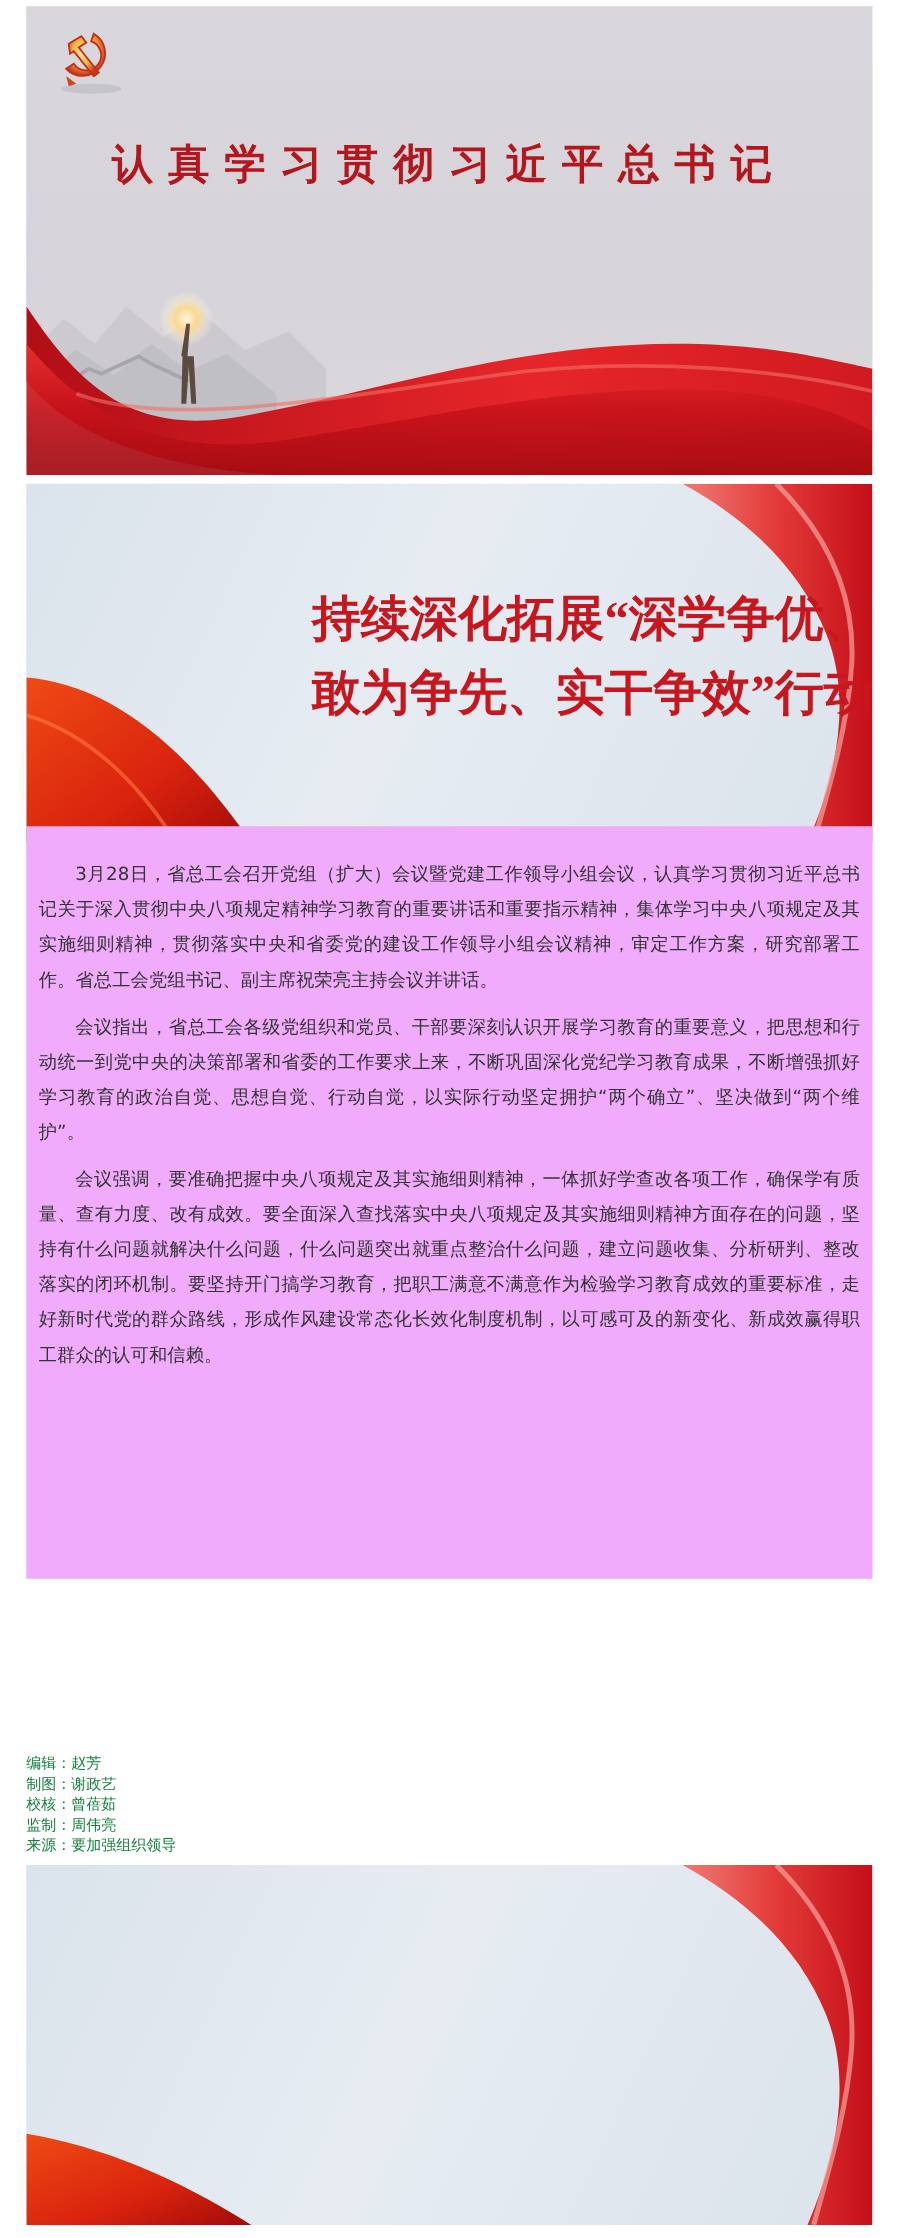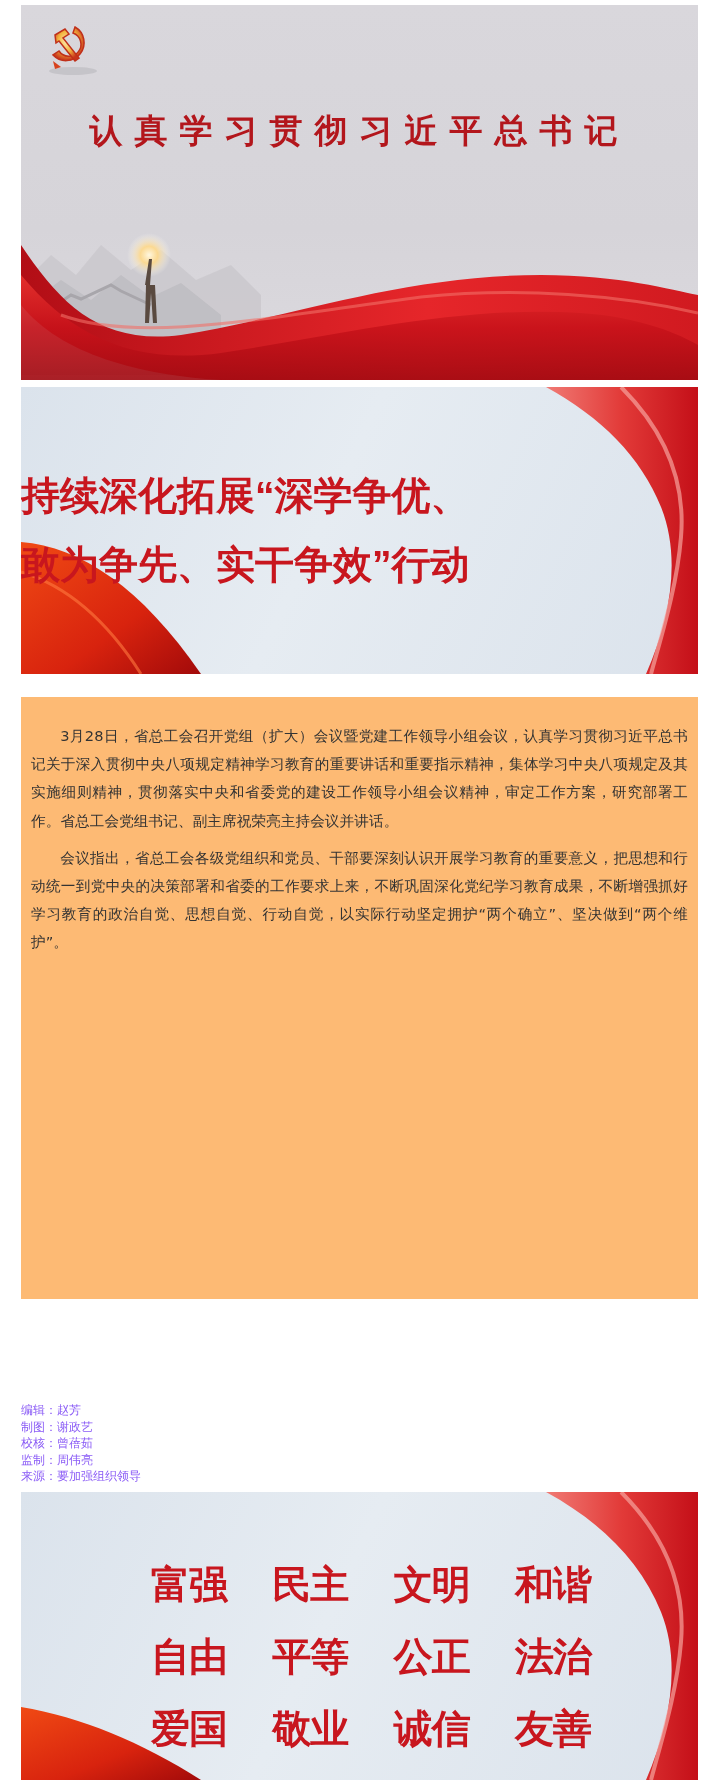--- a/index.html
+++ b/index.html
@@ -13,35 +13,35 @@
   #banner1 .emblem { position: absolute; left: 24px; top: 16px; width: 56px; height: 56px; }
   #banner1 .title { position: absolute; left: 0; right: 0; top: 95px; text-align: center;
     font-family: "DejaVu Serif", "Liberation Serif", serif; font-weight: bold; color: #b3161c;
     font-size: 33px; letter-spacing: 12px; line-height: 62px; }
   #banner1 .title div { white-space: nowrap; }
   #banner1 .mountains { position: absolute; left: 0; top: 220px; width: 300px; height: 150px; }
   #banner1 .ribbon { position: absolute; left: 0; top: 230px; width: 677px; height: 145px; }
 
   
   #banner2 { top: 387px; height: 287px; background: linear-gradient(115deg, #dbe3ec 0%, #e6ecf2 45%, #dbe3ec 100%); }
-  #banner2 .t { position: absolute; left: 0; right: 0; text-align: left;
-    font-family: Liberation Sans, sans-serif; font-weight: bold; color: #c8161e;
+  #banner2 .t { position: absolute; left: 0; right: 0; text-align: right;
+    font-family: Liberation Serif, serif; font-weight: bold; color: #c8161e;
     font-size: 39px; line-height: 70px; white-space: nowrap; }
   #banner2 .t1 { top: 74px; }
-  #banner2 .t2 { top: 143px; }
+  #banner2 .t2 { top: 133px; }
   .ribbon-svg { position: absolute; }
 
   
-  #article { position: absolute; left: 21px; top: 697px; width: 677px; height: 602px; background: #fdba74;
+  #article { position: absolute; left: 21px; top: 661px; width: 677px; height: 602px; background: #f0abfc;
     padding: 25px 10px 0 10px; }
   #article p { font-size: 14.6px; line-height: 28.2px; color: #333333; text-indent: 2em;
     text-align: justify; margin-bottom: 9px; letter-spacing: 0.1px; }
 
   
-  #credits { position: absolute; left: 21px; top: 1402px; font-size: 12px; line-height: 16.6px; color: #8b5cf6; }
+  #credits { position: absolute; left: 21px; top: 1402px; font-size: 12px; line-height: 16.6px; color: #15803d; }
   #credits .row { white-space: nowrap; }
 
   
   #banner3 { top: 1492px; height: 288px; background: linear-gradient(115deg, #dbe3ec 0%, #e6ecf2 45%, #dbe3ec 100%); }
   #banner3 .values { position: absolute; left: 130px; top: 57px; width: 440px; }
   #banner3 .row { display: flex; justify-content: space-between; height: 72px; align-items: center; }
   #banner3 .word { font-family: "DejaVu Serif", "Liberation Serif", serif; font-weight: bold; color: #c8161e;
     font-size: 39px; letter-spacing: -1px; white-space: nowrap; }
 </style>
 </head>
@@ -116,20 +116,21 @@
     <path d="M0 155 C 60 160, 120 200, 180 287 L0 287 Z" fill="url(#silkL)"></path>
     <path d="M0 185 C 50 200, 90 240, 120 287" stroke="#ff7a40" stroke-width="3" fill="none" opacity="0.6"></path>
   </svg>
   <div class="t t1">持续深化拓展“深学争优、</div>
   <div class="t t2">敢为争先、实干争效”行动</div>
 </div>
 
 <div id="article">
   <p>3月28日，省总工会召开党组（扩大）会议暨党建工作领导小组会议，认真学习贯彻习近平总书记关于深入贯彻中央八项规定精神学习教育的重要讲话和重要指示精神，集体学习中央八项规定及其实施细则精神，贯彻落实中央和省委党的建设工作领导小组会议精神，审定工作方案，研究部署工作。省总工会党组书记、副主席祝荣亮主持会议并讲话。</p>
   <p>会议指出，省总工会各级党组织和党员、干部要深刻认识开展学习教育的重要意义，把思想和行动统一到党中央的决策部署和省委的工作要求上来，不断巩固深化党纪学习教育成果，不断增强抓好学习教育的政治自觉、思想自觉、行动自觉，以实际行动坚定拥护“两个确立”、坚决做到“两个维护”。</p>
+  <p>会议强调，要准确把握中央八项规定及其实施细则精神，一体抓好学查改各项工作，确保学有质量、查有力度、改有成效。要全面深入查找落实中央八项规定及其实施细则精神方面存在的问题，坚持有什么问题就解决什么问题，什么问题突出就重点整治什么问题，建立问题收集、分析研判、整改落实的闭环机制。要坚持开门搞学习教育，把职工满意不满意作为检验学习教育成效的重要标准，走好新时代党的群众路线，形成作风建设常态化长效化制度机制，以可感可及的新变化、新成效赢得职工群众的认可和信赖。</p>
 </div>
 
 <div id="credits">
   <div class="row">编辑：赵芳</div>
   <div class="row">制图：谢政艺</div>
   <div class="row">校核：曾蓓茹</div>
   <div class="row">监制：周伟亮</div>
   <div class="row">来源：要加强组织领导</div>
 </div>
 
@@ -144,33 +145,13 @@
       <linearGradient id="silkL3" x1="0" y1="0" x2="1" y2="1">
         <stop offset="0%" stop-color="#f04a14"></stop>
         <stop offset="60%" stop-color="#d8230e"></stop>
         <stop offset="100%" stop-color="#a20a0a"></stop>
       </linearGradient>
     </defs>
     <path d="M525 0 L677 0 L677 288 L625 288 C 650 230, 660 170, 640 120 C 620 70, 580 30, 525 0 Z" fill="url(#silkR3)"></path>
     <path d="M600 0 C 640 40, 665 90, 660 150 C 656 200, 640 250, 630 288" stroke="#f6a29c" stroke-width="4" fill="none" opacity="0.7"></path>
     <path d="M0 215 C 60 225, 120 250, 180 288 L0 288 Z" fill="url(#silkL3)"></path>
   </svg>
-  <div class="values">
-    <div class="row">
-      <span class="word">富强</span>
-      <span class="word">民主</span>
-      <span class="word">文明</span>
-      <span class="word">和谐</span>
-    </div>
-    <div class="row">
-      <span class="word">自由</span>
-      <span class="word">平等</span>
-      <span class="word">公正</span>
-      <span class="word">法治</span>
-    </div>
-    <div class="row">
-      <span class="word">爱国</span>
-      <span class="word">敬业</span>
-      <span class="word">诚信</span>
-      <span class="word">友善</span>
-    </div>
-  </div>
 </div>
 
 </body></html>

